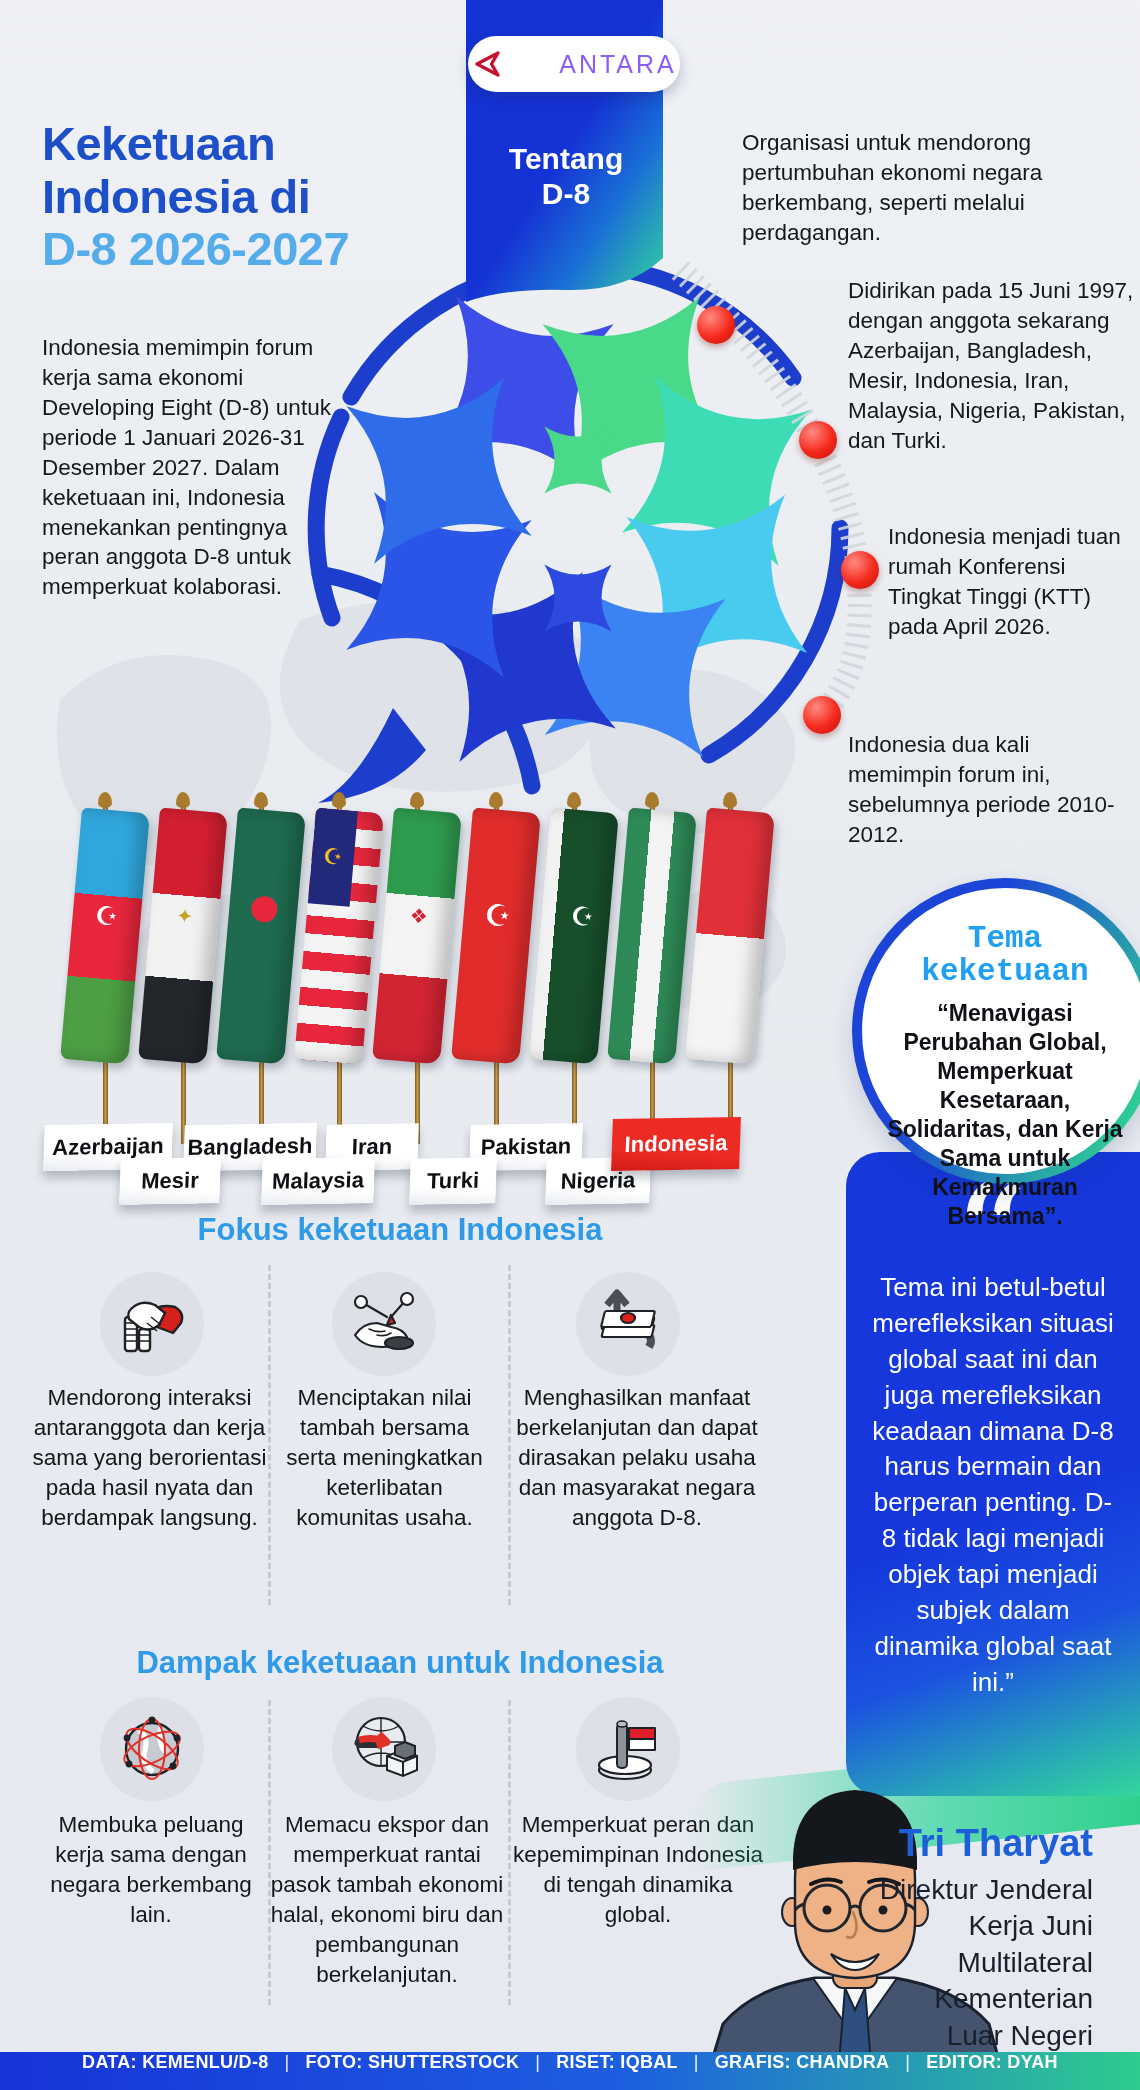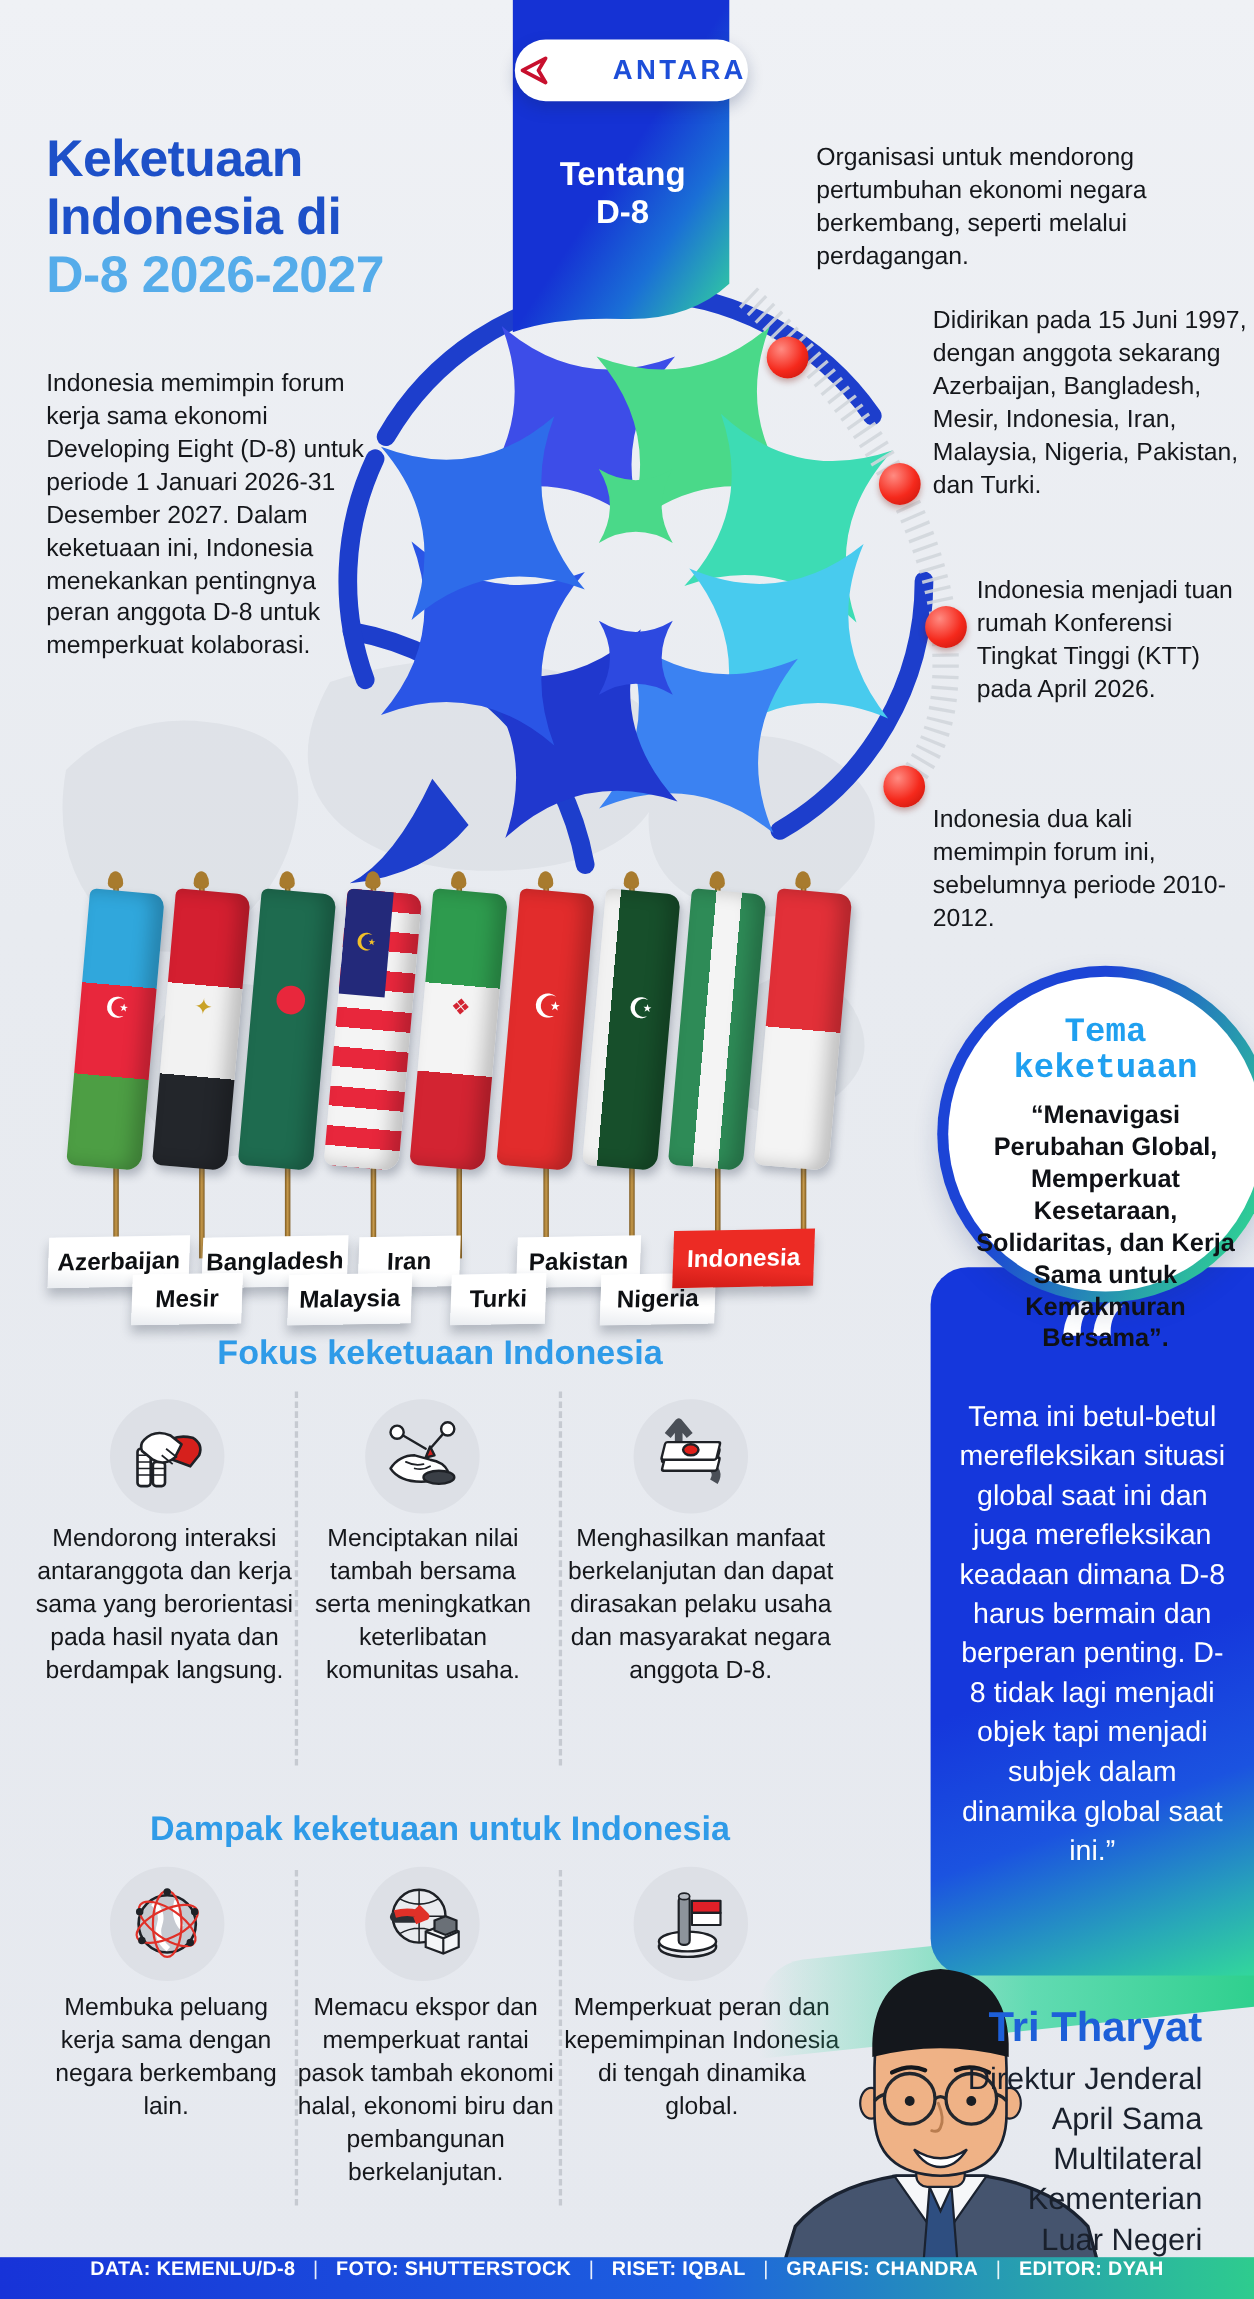--- a/index.html
+++ b/index.html
@@ -10,21 +10,21 @@
   
   .title-dark{color:#1D50C8;font-weight:bold;font-size:47px;line-height:1.12;letter-spacing:-0.5px;}
   .title-light{color:#55ACEA;font-weight:bold;font-size:47px;line-height:1.12;letter-spacing:-0.5px;}
   .body-text{font-size:22.5px;line-height:1.33;color:#15171B;}
   
   .ribbon-text{position:absolute;left:466px;top:142px;width:200px;text-align:center;
     color:#fff;font-weight:bold;font-size:30px;line-height:1.15;z-index:4;}
   .antara-pill{position:absolute;left:468px;top:36px;width:212px;height:56px;background:#fff;
     border-radius:28px;box-shadow:0 6px 14px rgba(20,40,90,.25);display:flex;align-items:center;
     justify-content:center;gap:10px;z-index:5;}
-  .antara-word{font-weight:bold;font-size:25px;letter-spacing:3px;color:#1d4ed8;margin-left:48px;}
+  .antara-word{font-weight:normal;font-size:25px;letter-spacing:3px;color:#8b5cf6;margin-left:48px;}
   
   .section-heading{position:absolute;width:740px;text-align:center;font-size:31px;font-weight:bold;color:#2F9BE8;}
   .sep{position:absolute;width:0;border-left:3px dashed #C6CAD1;}
   .icon-circle{position:absolute;width:104px;height:104px;border-radius:50%;background:#DDE0E6;
     display:flex;align-items:center;justify-content:center;}
   .col-text{position:absolute;text-align:center;font-size:22.5px;line-height:1.33;color:#15171B;}
   
   .flag{position:absolute;top:0;width:92px;height:362px;}
   .pole{position:absolute;left:43px;top:14px;width:5px;height:338px;background:linear-gradient(90deg,#7E5B22,#C79A4B,#7E5B22);}
   .finial{position:absolute;left:38px;top:0;width:14px;height:16px;background:#A87B2E;border-radius:50% 50% 45% 45%/70% 70% 30% 30%;}
@@ -357,21 +357,21 @@
     <path d="M116,112 q16,-8 30,-2 M174,110 q14,-6 30,2" stroke="#14171C" stroke-width="4" fill="none" stroke-linecap="round"></path>
     <circle cx="132" cy="138" r="4.5" fill="#1A1E24"></circle>
       <circle cx="188" cy="138" r="4.5" fill="#1A1E24"></circle>
     <path d="M158,140 q6,14 2,22 q-2,5 -8,3" fill="none" stroke="#B97D50" stroke-width="2.6" stroke-linecap="round"></path>
     <path d="M136,182 q24,16 48,0 q-10,16 -24,16 q-14,0 -24,-16z" fill="#fff" stroke="#1A2230" stroke-width="2.2"></path>
   </svg>
 
   <div class="person-name">Tri Tharyat</div>
   <div class="person-role">
     <div>Direktur Jenderal</div>
-    <div>April Sama</div>
+    <div>Kerja Juni</div>
     <div>Multilateral</div>
     <div>Kementerian</div>
     <div>Luar Negeri</div>
   </div>
 
   <div class="footer">
     <span>DATA: KEMENLU/D-8</span>
     <span class="bar">|</span>
     <span>FOTO: SHUTTERSTOCK</span>
     <span class="bar">|</span>

